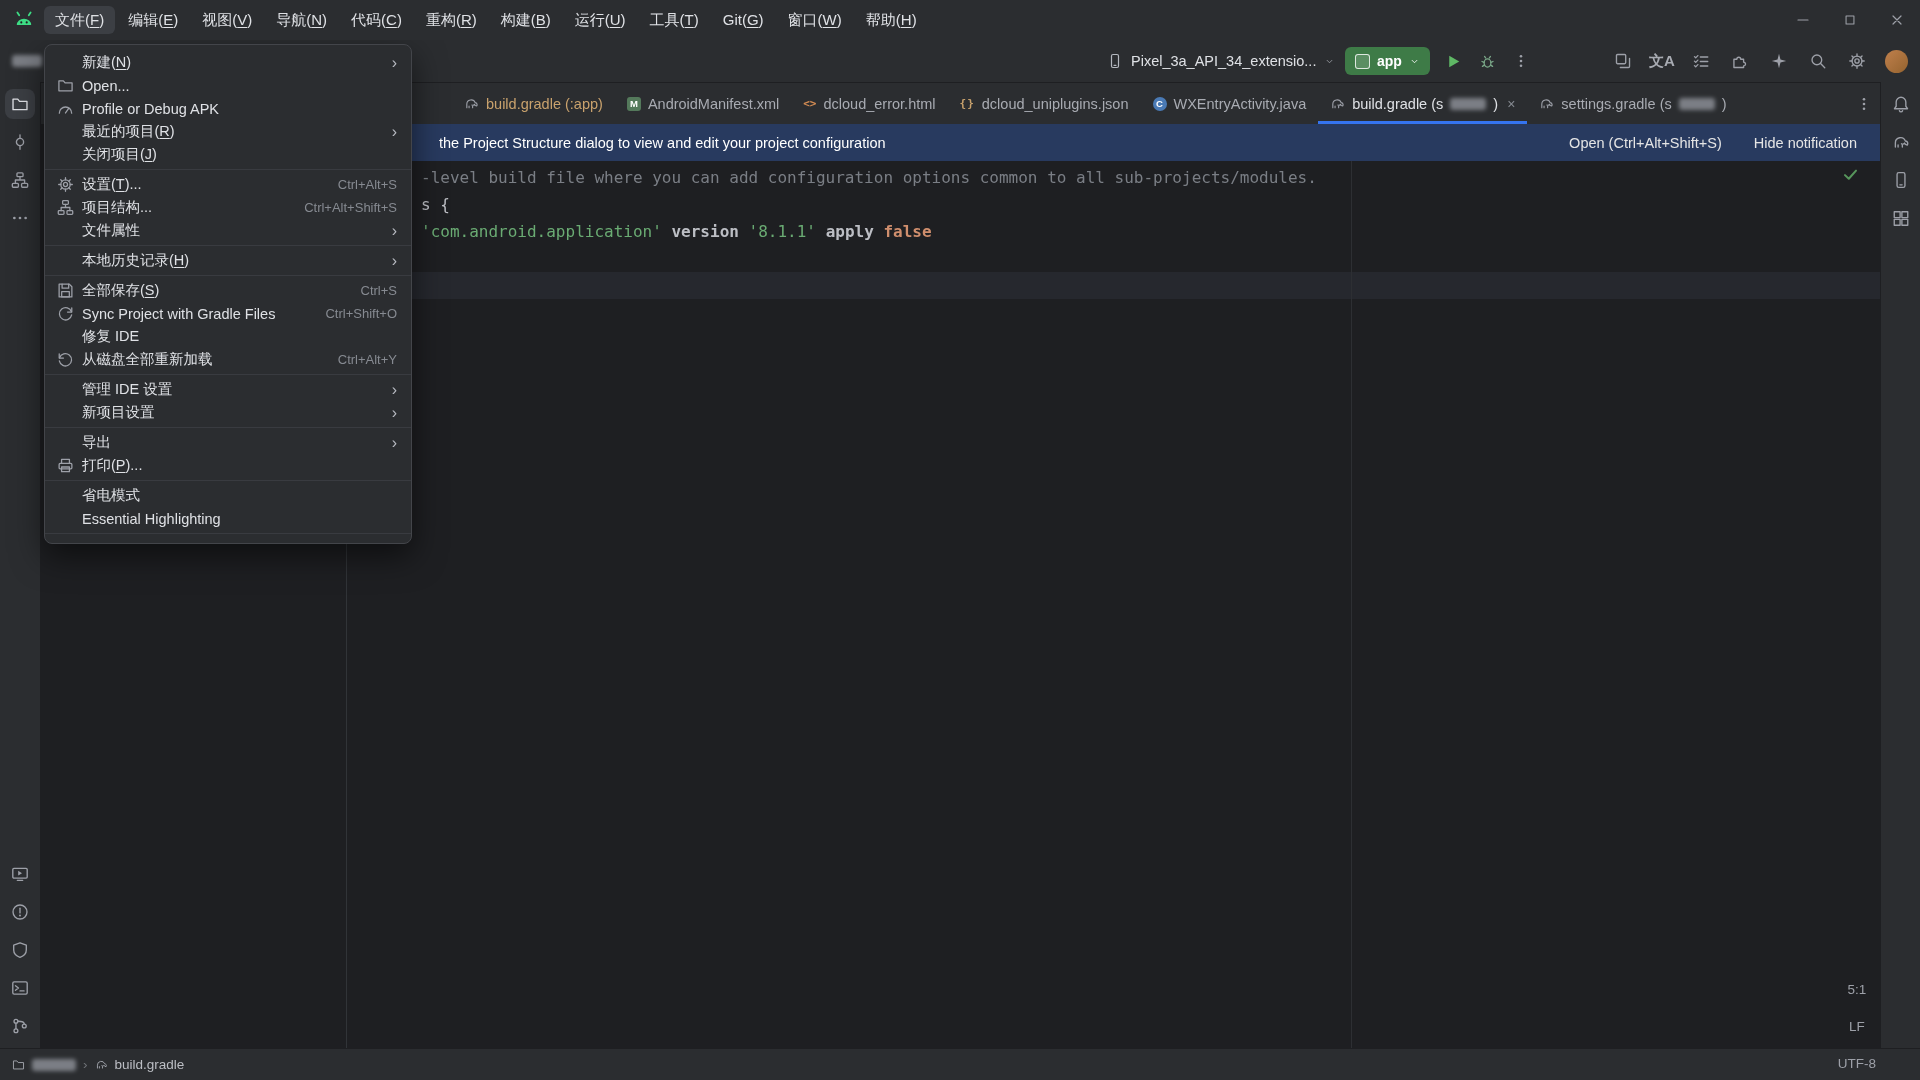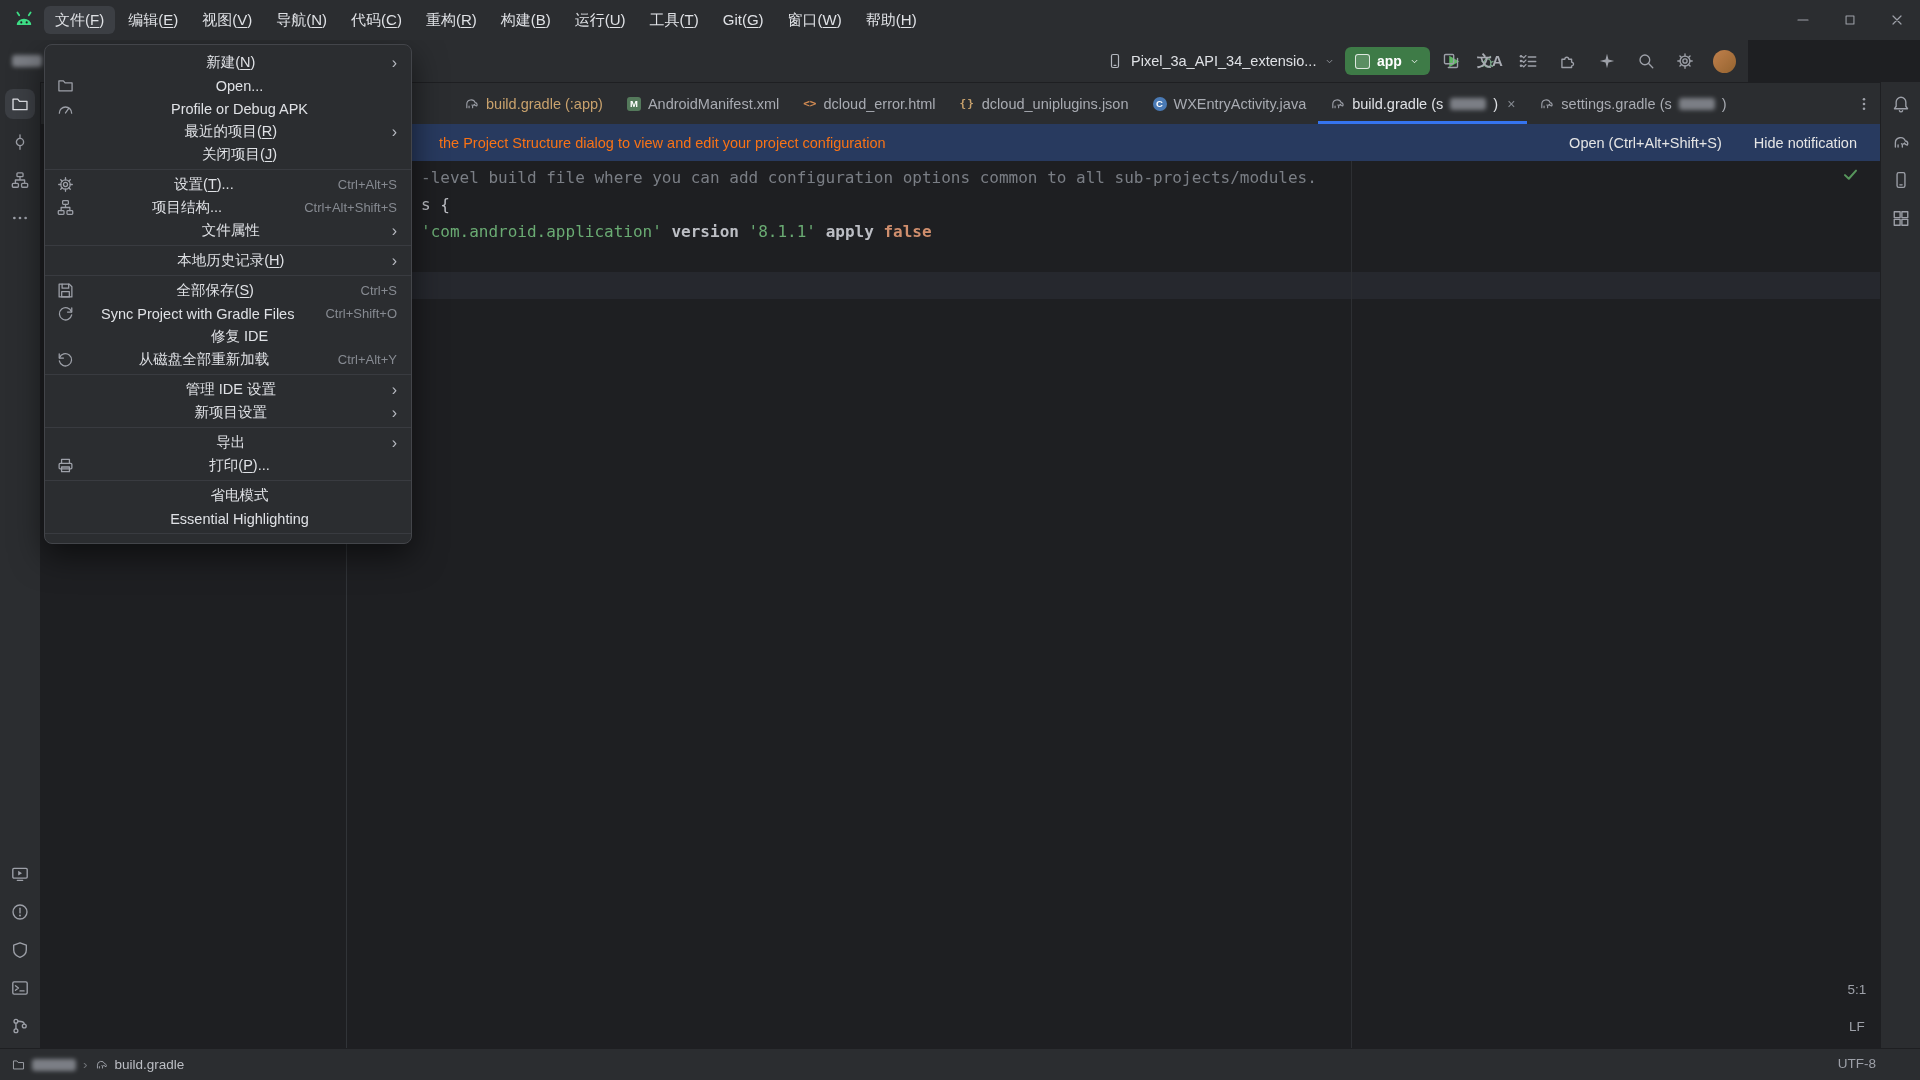--- a/index.html
+++ b/index.html
@@ -10,21 +10,21 @@
   .menubar{position:absolute;left:0;top:0;width:1920px;height:40px;background:#2b2d30;
            display:flex;align-items:center;z-index:70;}
   .logo{width:24px;height:24px;margin:0 8px 0 12px;display:flex;align-items:center;justify-content:center;}
   .menus{display:flex;align-items:center;gap:2px;}
   .mtop{padding:0 11px;height:28px;line-height:28px;border-radius:6px;font-size:15px;color:#dfe1e5;}
   .mtop.active{background:#3c3f44;}
   u{text-decoration:underline;text-underline-offset:2px;}
   .wincontrols{position:absolute;right:0;top:0;height:40px;display:flex;}
   .winbtn{width:47px;height:40px;display:flex;align-items:center;justify-content:center;}
   
-  .toolbar{position:absolute;left:0;top:40px;width:1748px;height:42px;background:#2b2d30;z-index:5;}
+  .toolbar{position:absolute;left:0;top:40px;width:1920px;height:42px;background:#2b2d30;z-index:5;}
   .device-selector{position:absolute;left:1098px;top:6px;height:30px;display:flex;align-items:center;
                    gap:8px;padding:0 9px;border-radius:6px;font-size:14.5px;color:#dfe1e5;}
   .run-chip{position:absolute;left:1345px;top:7px;height:28px;display:flex;align-items:center;gap:7px;
             padding:0 10px;border-radius:6px;background:#3e7b47;color:#fff;font-size:14px;font-weight:bold;}
   .chip-ic{width:13px;height:13px;border:1.6px solid rgba(255,255,255,.8);border-radius:3px;background:rgba(255,255,255,.15);}
   .tb-btn{width:32px;height:32px;display:flex;align-items:center;justify-content:center;border-radius:6px;}
   .abs{position:absolute;}
   .tb-right{position:absolute;right:8px;top:5px;display:flex;gap:7px;align-items:center;}
   .avatar{width:23px;height:23px;border-radius:50%;background:linear-gradient(135deg,#c0804c,#94632f);}
   .tr-ic{font-size:15px;font-weight:bold;color:#a8abb2;letter-spacing:0;}
@@ -50,21 +50,21 @@
          font-size:9.5px;font-weight:bold;color:#fff;font-family:"Liberation Sans",sans-serif;}
   .badge-m{background:#54795b;}
   .badge-c{background:#4a7ab5;border-radius:50%;}
   .tag-html{color:#d28b53;font:bold 11px "DejaVu Sans Mono",monospace;}
   .tag-json{color:#c9a26d;font:bold 11px "DejaVu Sans Mono",monospace;letter-spacing:1px;}
   
   .project-panel{position:absolute;left:40px;top:124px;width:307px;height:924px;background:#1e1f22;
                  border-right:1px solid #313438;box-sizing:border-box;z-index:2;}
   .banner{position:absolute;left:348px;top:124px;width:1533px;height:37px;background:#283a5f;
           display:flex;align-items:center;font-size:14.5px;z-index:2;}
-  .banner-msg{position:absolute;left:91px;color:#f97316;white-space:nowrap;}
+  .banner-msg{position:absolute;left:91px;color:#ffffff;white-space:nowrap;}
   .banner-links{margin-left:auto;display:flex;gap:32px;padding-right:24px;}
   .blink{color:#e5e5e5;}
   .editor{position:absolute;left:348px;top:161px;width:1533px;height:887px;background:#1e1f22;z-index:1;}
   .caret-line{position:absolute;left:0;right:0;top:111px;height:27px;background:#26282e;}
   .margin-guide{position:absolute;left:1003px;top:0;bottom:0;width:1px;background:#2d2f33;}
   .code{position:absolute;left:73px;top:3px;font:16px/27px "DejaVu Sans Mono",monospace;white-space:pre;}
   .tok-comment{color:#7a7e85;}
   .tok-plain{color:#bcbec4;}
   .tok-bold{color:#bcbec4;font-weight:bold;}
   .tok-string{color:#6aab73;}
@@ -72,21 +72,21 @@
   .inspect{position:absolute;right:22px;top:5px;}
   
   .statusbar{position:absolute;left:0;top:1048px;width:1920px;height:32px;background:#2b2d30;
              border-top:1px solid #1e1f22;display:flex;align-items:center;font-size:13.5px;color:#9da0a8;z-index:6;box-sizing:border-box;}
   .sb-left{display:flex;align-items:center;gap:7px;padding-left:12px;}
   .sb-file{color:#bcbec4;}
   .sb-sep{color:#6f7277;}
   .sb-right{margin-left:auto;display:flex;align-items:center;gap:22px;padding-right:44px;flex-direction:column;}
   
   .menu-popup{position:absolute;left:44px;top:44px;width:368px;background:#2b2d30;border:1px solid #43454a;
-              border-radius:8px;padding:6px 0;box-shadow:0 12px 32px rgba(0,0,0,.55);z-index:60;box-sizing:border-box;text-align:center;}
+              border-radius:8px;padding:6px 0;box-shadow:0 12px 32px rgba(0,0,0,.55);z-index:60;box-sizing:border-box;}
   .mi{height:23px;display:flex;align-items:center;padding:0 14px 0 12px;font-size:14.5px;color:#dfe1e5;white-space:nowrap;}
   .mi-ic{width:17px;height:17px;margin-right:8px;flex:none;display:flex;align-items:center;justify-content:center;}
   .mi-label{flex:1;overflow:hidden;}
   .mi-sc{color:#868a91;font-size:13px;margin-left:12px;}
   .mi-arrow{color:#b6b9c0;font-size:16px;margin-left:12px;line-height:1;}
   .mi-sep{height:1px;background:#393b40;margin:3px 0;}
   
   .redacted{display:inline-block;height:12px;border-radius:3px;background:#8a8d94;filter:blur(2px);opacity:.85;vertical-align:middle;}
   .w36{width:36px;} .w30{width:30px;} .w44{width:44px;}
 </style>

